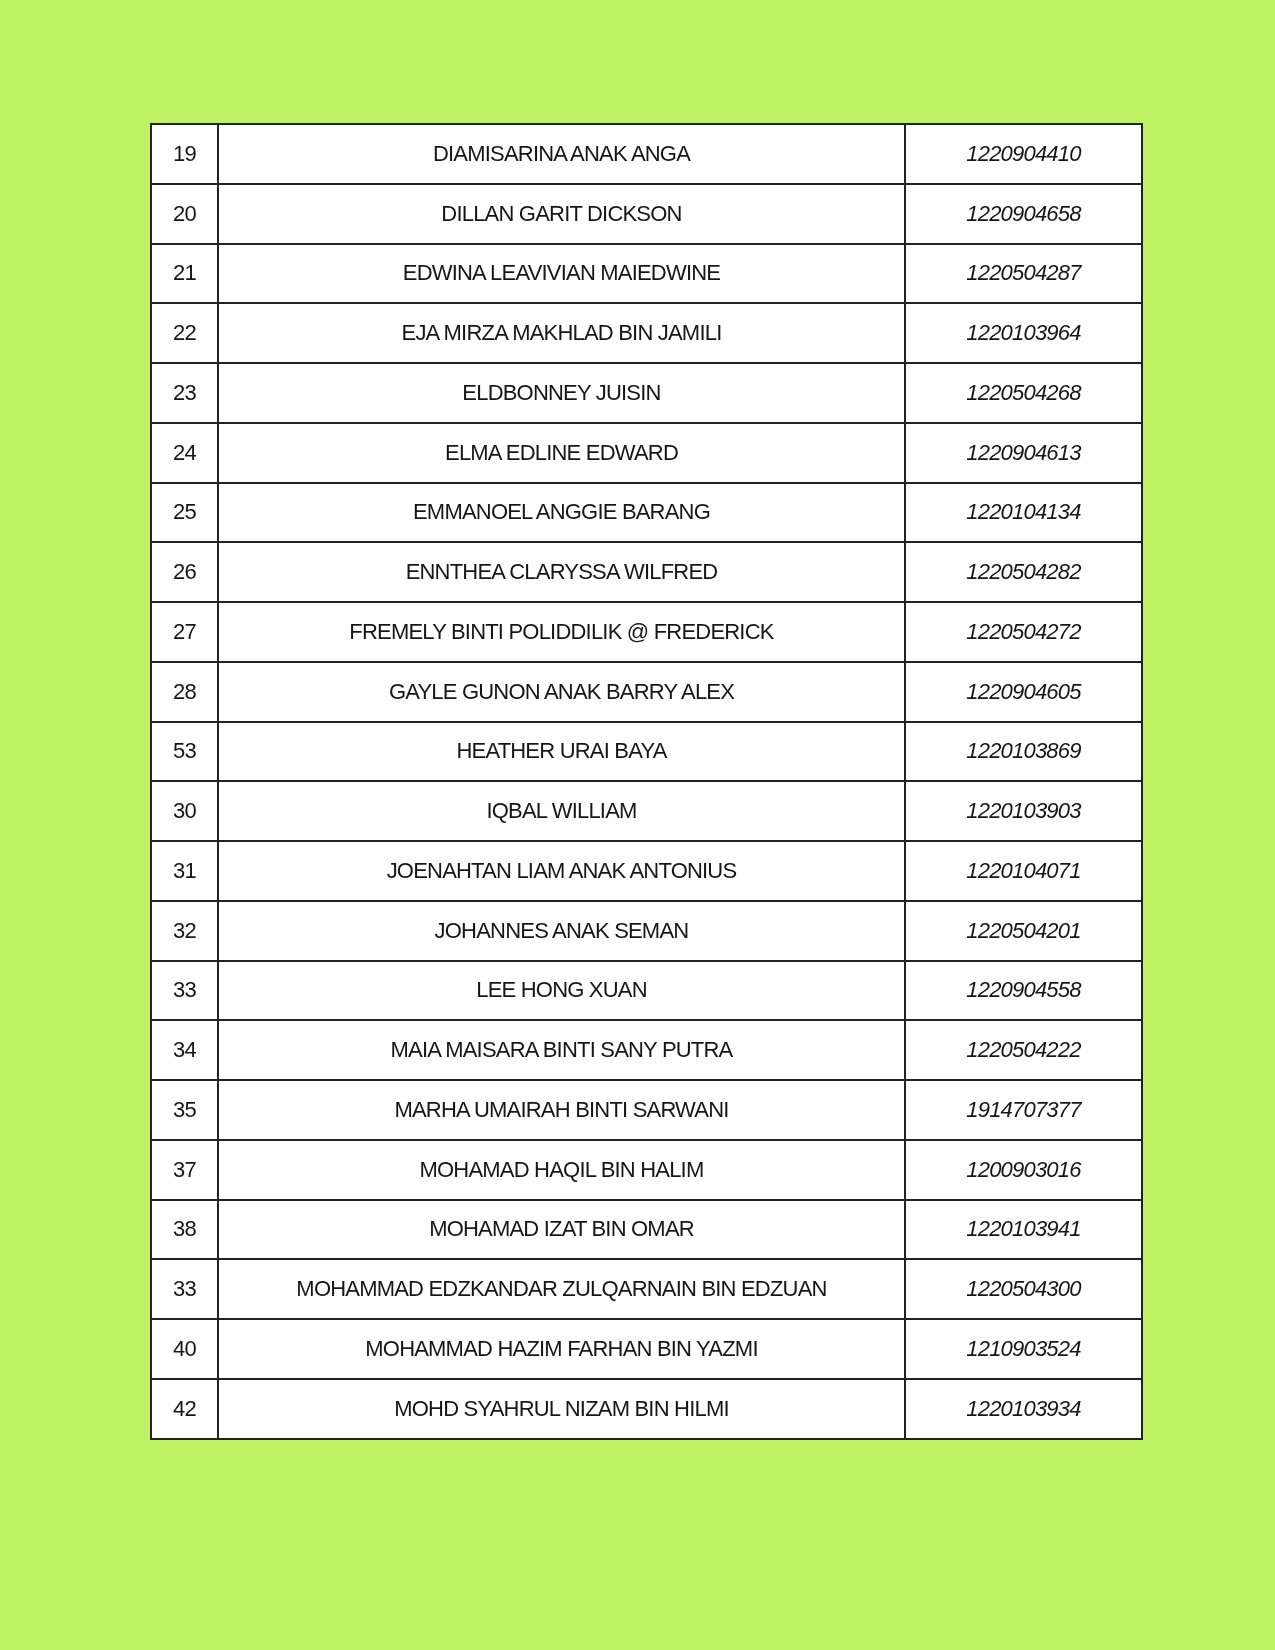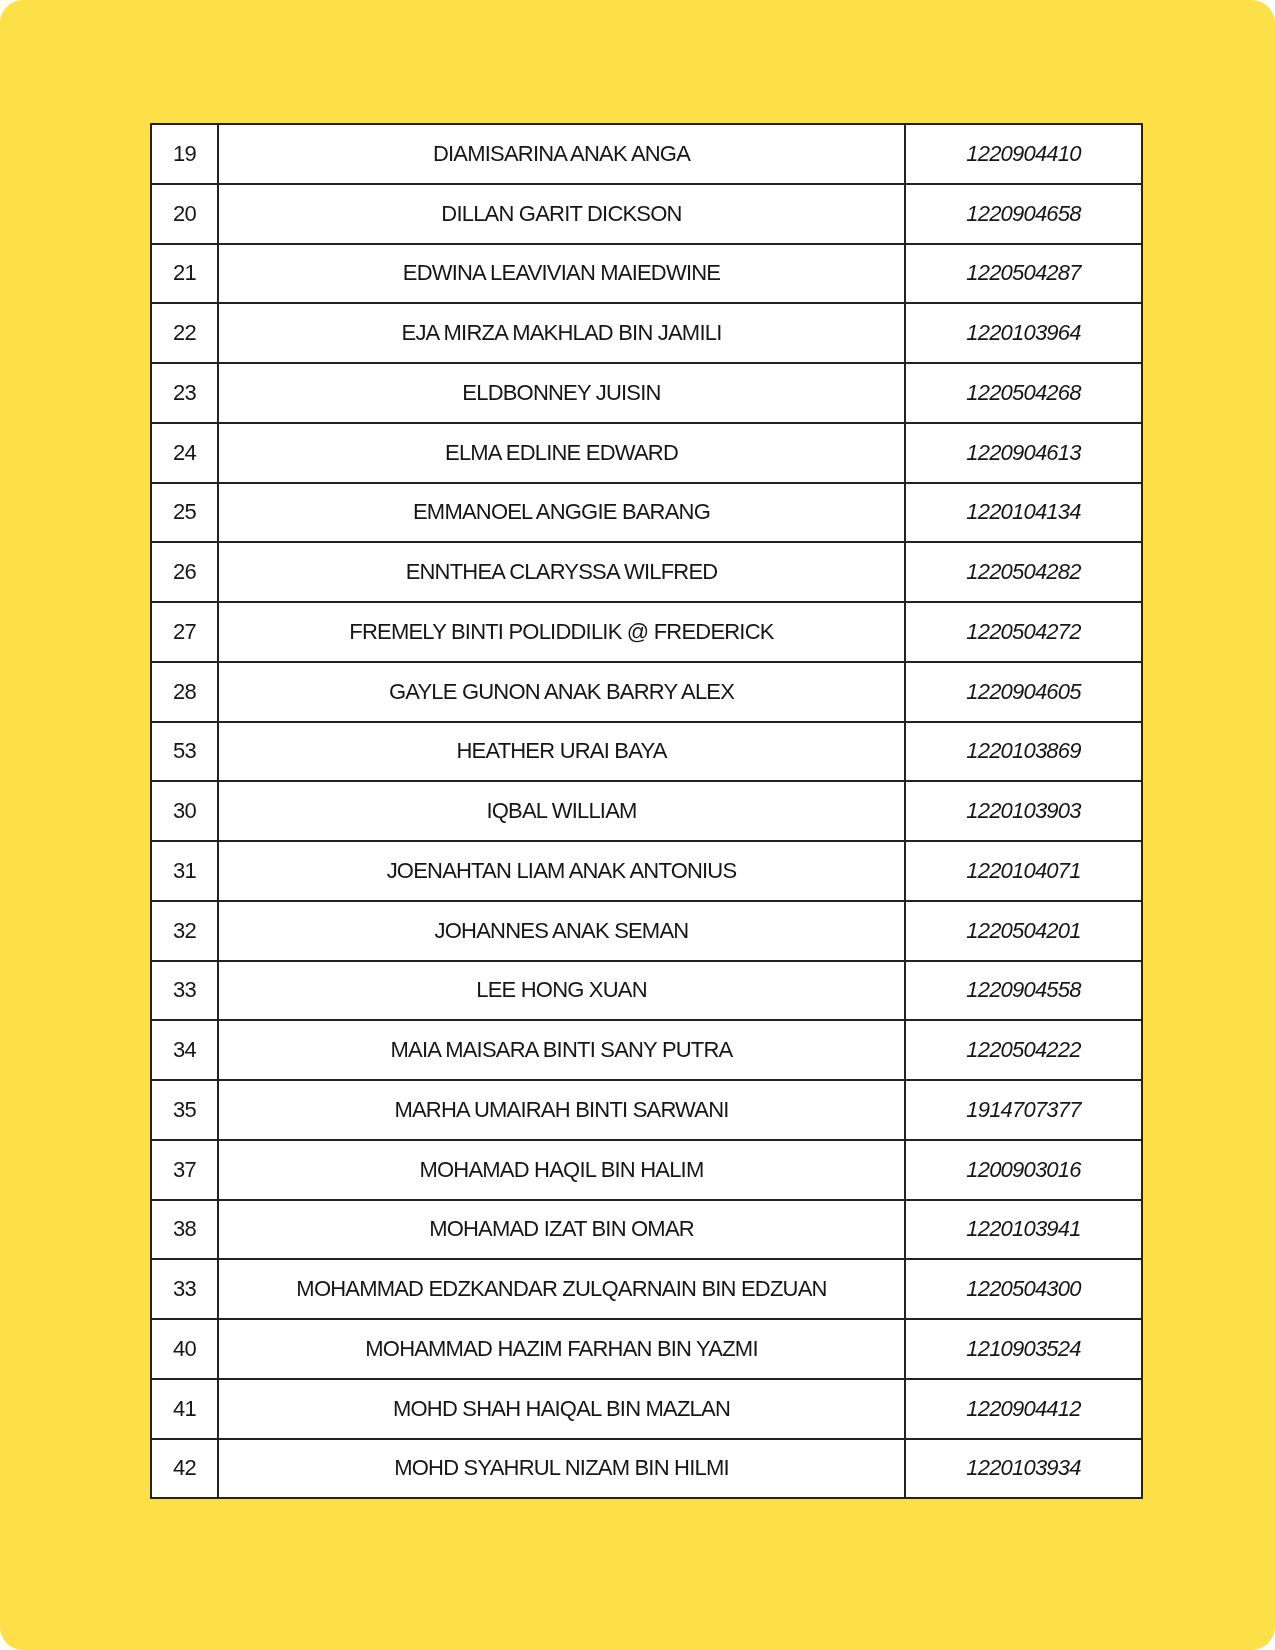--- a/index.html
+++ b/index.html
@@ -10,22 +10,21 @@
     width: 1275px;
     height: 1650px;
     background: #ffffff;
     position: relative;
     font-family: "Liberation Sans", sans-serif;
     overflow: hidden;
   }
   .page {
     position: absolute;
     inset: 0;
-    background: #fde047;
-    border-radius: 23px;
+    background: #bef264;
   }
   table.roster {
     position: absolute;
     left: 150px;
     top: 123px;
     border-collapse: collapse;
     table-layout: fixed;
   }
   table.roster td {
     border: 2px solid #222222;
@@ -148,24 +147,19 @@
     <td class="col-num">33</td>
     <td class="col-name">MOHAMMAD EDZKANDAR ZULQARNAIN BIN EDZUAN</td>
     <td class="col-id">1220504300</td>
   </tr>
         <tr>
     <td class="col-num">40</td>
     <td class="col-name">MOHAMMAD HAZIM FARHAN BIN YAZMI</td>
     <td class="col-id">1210903524</td>
   </tr>
         <tr>
-    <td class="col-num">41</td>
-    <td class="col-name">MOHD SHAH HAIQAL BIN MAZLAN</td>
-    <td class="col-id">1220904412</td>
-  </tr>
-        <tr>
     <td class="col-num">42</td>
     <td class="col-name">MOHD SYAHRUL NIZAM BIN HILMI</td>
     <td class="col-id">1220103934</td>
   </tr>
       </tbody>
   </table>
 </div>
 
 </body></html>

